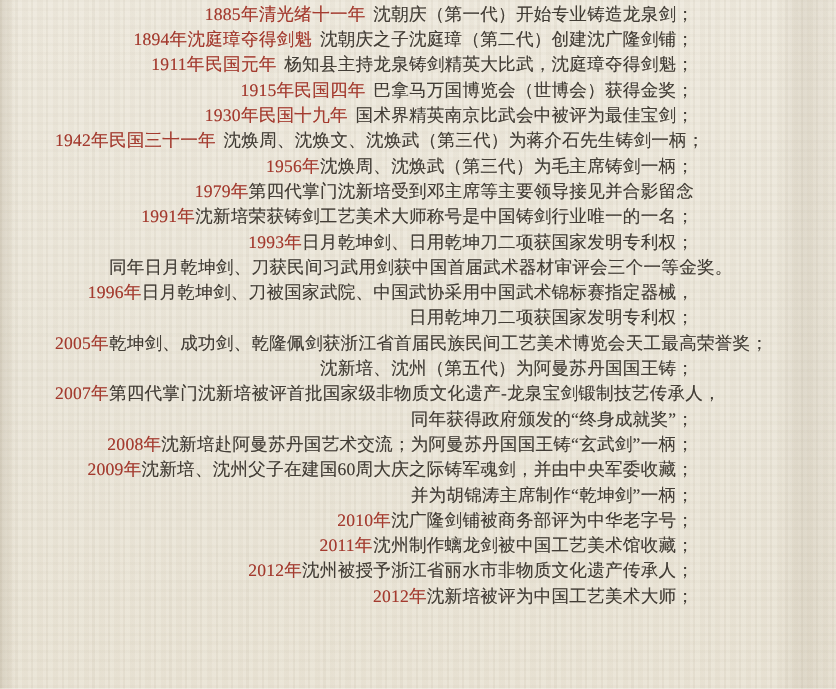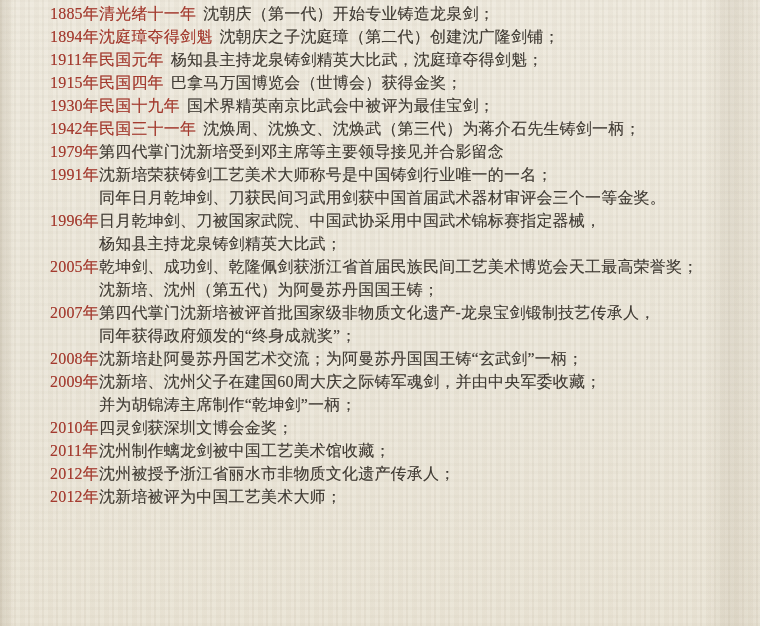--- a/index.html
+++ b/index.html
@@ -16,20 +16,21 @@
       linear-gradient(90deg, rgba(168,156,134,0.30) 0, rgba(168,156,134,0.0) 14px, rgba(168,156,134,0.0) 706px, rgba(168,156,134,0.18) 730px, rgba(168,156,134,0.05) 760px),
       repeating-linear-gradient(90deg, rgba(176,166,146,0.10) 0 2px, rgba(255,255,255,0.06) 2px 6px, rgba(203,194,176,0.10) 6px 11px, rgba(255,255,255,0.04) 11px 14px),
       repeating-linear-gradient(0deg, rgba(190,181,163,0.06) 0 3px, rgba(255,255,255,0.04) 3px 8px),
       linear-gradient(180deg, #ede8dc 0%, #eae5d8 55%, #e9e3d4 100%);
   }
   .doc {
     box-sizing: border-box;
     width: 644px;
     height: 626px;
     padding: 2px 13px 0 50px;
+    text-align: right;
   }
   .row {
     height: 23px;
     line-height: 23px;
     font-size: 16px;
     white-space: nowrap;
     letter-spacing: 0.2px;
   }
   .year {
     display: inline-block;
@@ -71,41 +72,47 @@
   </div>
 
   <div class="row">
     <span class="year">1930年</span><span class="era">民国十九年</span><span class="txt">国术界精英南京比武会中被评为最佳宝剑；</span>
   </div>
 
   <div class="row">
     <span class="year">1942年</span><span class="era">民国三十一年</span><span class="txt">沈焕周、沈焕文、沈焕武（第三代）为蒋介石先生铸剑一柄；</span>
   </div>
 
+  <div class="row">
+    <span class="year">1956年</span><span class="txt">沈焕周、沈焕武（第三代）为毛主席铸剑一柄；</span>
+  </div>
 
 
   <div class="row">
     <span class="year">1979年</span><span class="txt">第四代掌门沈新培受到邓主席等主要领导接见并合影留念</span>
   </div>
 
   <div class="row">
     <span class="year">1991年</span><span class="txt">沈新培荣获铸剑工艺美术大师称号是中国铸剑行业唯一的一名；</span>
   </div>
 
+  <div class="row">
+    <span class="year">1993年</span><span class="txt">日月乾坤剑、日用乾坤刀二项获国家发明专利权；</span>
+  </div>
 
   <div class="row">
     <span class="year"></span><span class="txt">同年日月乾坤剑、刀获民间习武用剑获中国首届武术器材审评会三个一等金奖。</span>
   </div>
 
   <div class="row">
     <span class="year">1996年</span><span class="txt">日月乾坤剑、刀被国家武院、中国武协采用中国武术锦标赛指定器械，</span>
   </div>
 
   <div class="row">
-    <span class="year"></span><span class="txt">杨知县主持龙泉铸剑精英大比武；</span>
+    <span class="year"></span><span class="txt">日用乾坤刀二项获国家发明专利权；</span>
   </div>
 
 
   <div class="row">
     <span class="year">2005年</span><span class="txt">乾坤剑、成功剑、乾隆佩剑获浙江省首届民族民间工艺美术博览会天工最高荣誉奖；</span>
   </div>
 
   <div class="row">
     <span class="year"></span><span class="txt">沈新培、沈州（第五代）为阿曼苏丹国国王铸；</span>
   </div>
@@ -123,24 +130,24 @@
   </div>
 
   <div class="row">
     <span class="year">2009年</span><span class="txt">沈新培、沈州父子在建国60周大庆之际铸军魂剑，并由中央军委收藏；</span>
   </div>
 
   <div class="row">
     <span class="year"></span><span class="txt">并为胡锦涛主席制作“乾坤剑”一柄；</span>
   </div>
 
+
   <div class="row">
-    <span class="year">2010年</span><span class="txt">四灵剑获深圳文博会金奖；</span>
+    <span class="year">2010年</span><span class="txt">沈广隆剑铺被商务部评为中华老字号；</span>
   </div>
-
 
   <div class="row">
     <span class="year">2011年</span><span class="txt">沈州制作螭龙剑被中国工艺美术馆收藏；</span>
   </div>
 
   <div class="row">
     <span class="year">2012年</span><span class="txt">沈州被授予浙江省丽水市非物质文化遗产传承人；</span>
   </div>
 
   <div class="row">

